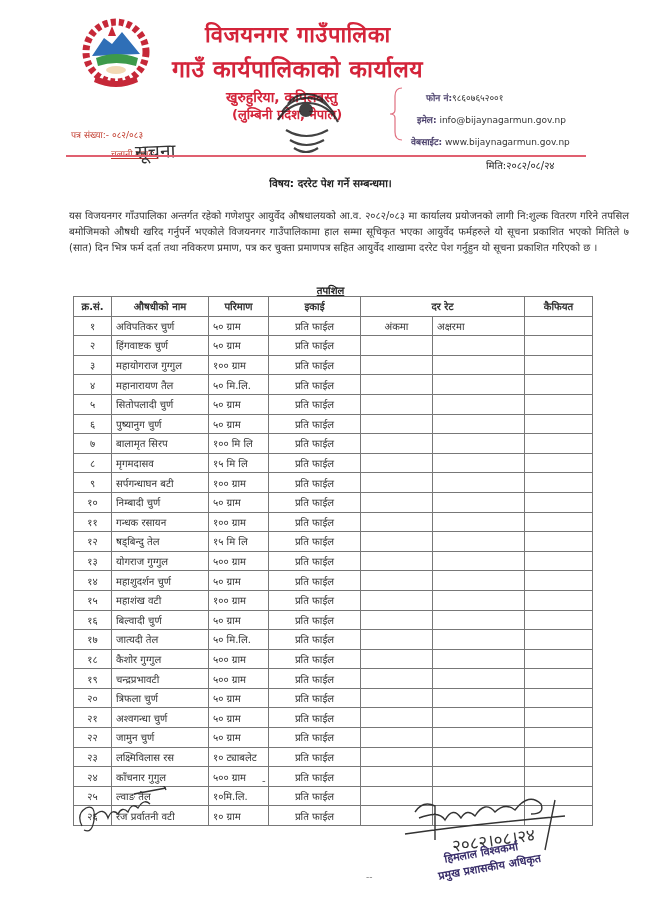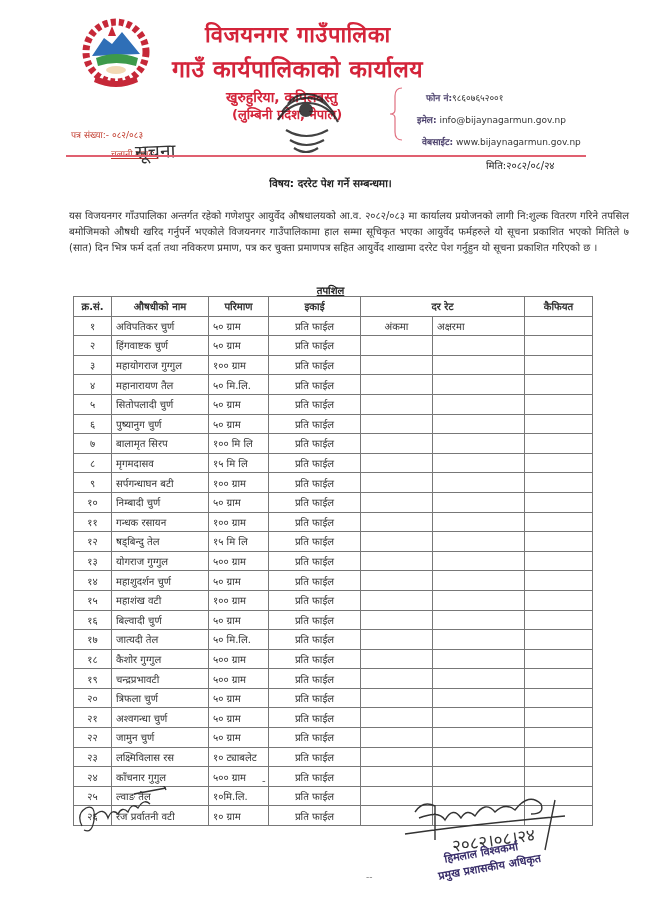--- a/index.html
+++ b/index.html
@@ -79,21 +79,21 @@
   <path d="M12 2 Q5 2 5 10 L5 24 Q5 28 0 28 Q5 28 5 32 L5 46 Q5 54 12 54" fill="none" stroke="#e07080" stroke-width="1.2"></path>
 </svg>
 <div class="contact">
   <div class="row" style="left:26px; top:6px;">
     <span class="lbl">फोन नं:</span><span>९८६०७६५२००१</span>
   </div>
   <div class="row" style="left:17px; top:28px;">
     <span class="lbl">इमेल:</span>
     <span>info@bijaynagarmun.gov.np</span>
   </div>
-  <div class="row" style="left:22px; top:50px;">
+  <div class="row" style="left:11px; top:50px;">
     <span class="lbl">वेबसाईट:</span>
     <span>www.bijaynagarmun.gov.np</span>
   </div>
 </div>
 
 <div class="ref">पत्र संख्या:- ०८२/०८३</div>
 <div class="reg">चलानी नम्बर:-</div>
 <div class="handword">सूचना</div>
 <div class="hline-red"></div>
 

